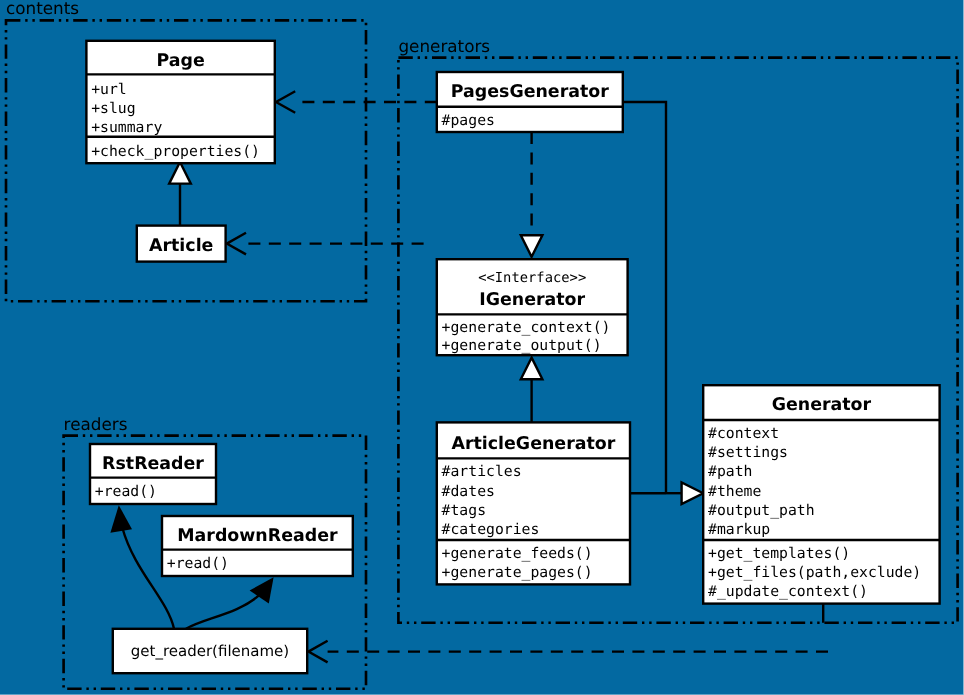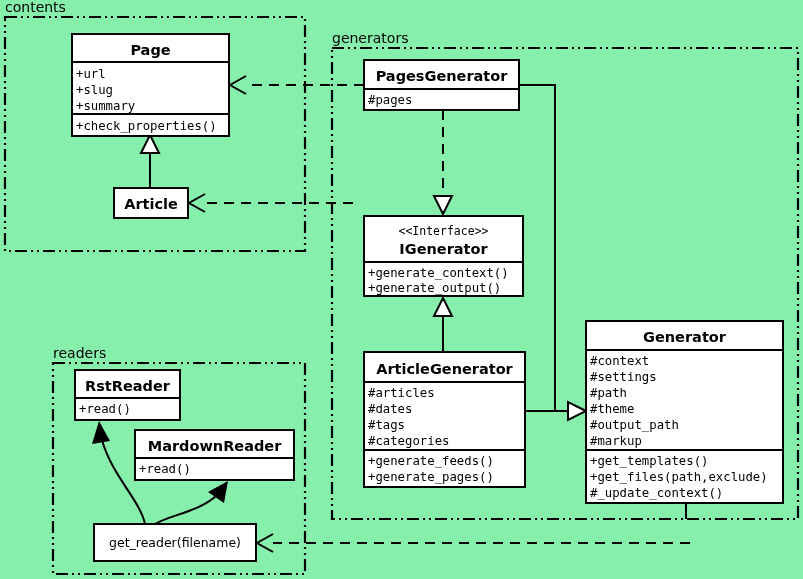--- a/index.html
+++ b/index.html
@@ -4,21 +4,21 @@
 <style>
   html, body {
     margin: 0;
     padding: 0;
     background: #ffffff;
   }
   #diagram-root {
     position: relative;
     width: 803px;
     height: 579px;
-    background: #86efac;
+    background: #0369a1;
     font-family: "DejaVu Sans", sans-serif;
     overflow: hidden;
   }
   svg.layer {
     position: absolute;
     left: 0;
     top: 0;
     width: 803px;
     height: 579px;
   }

